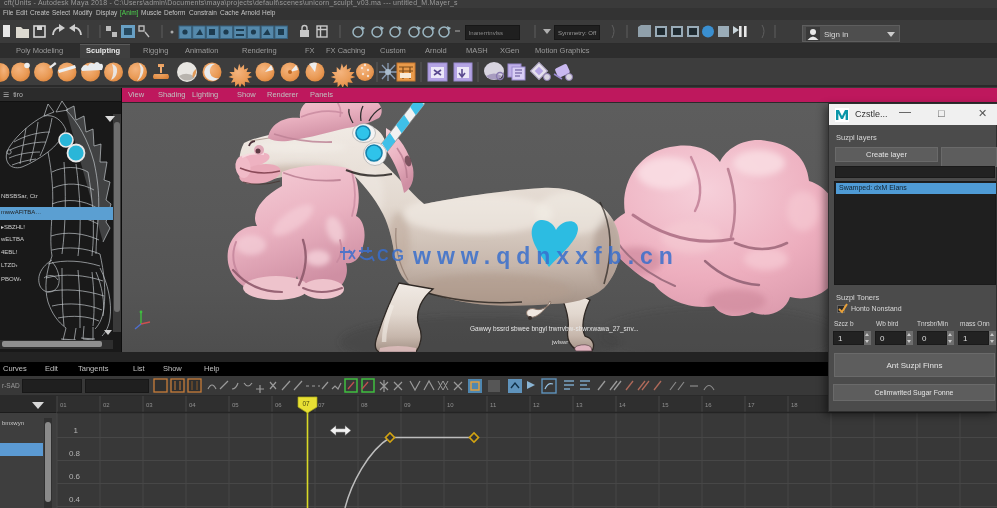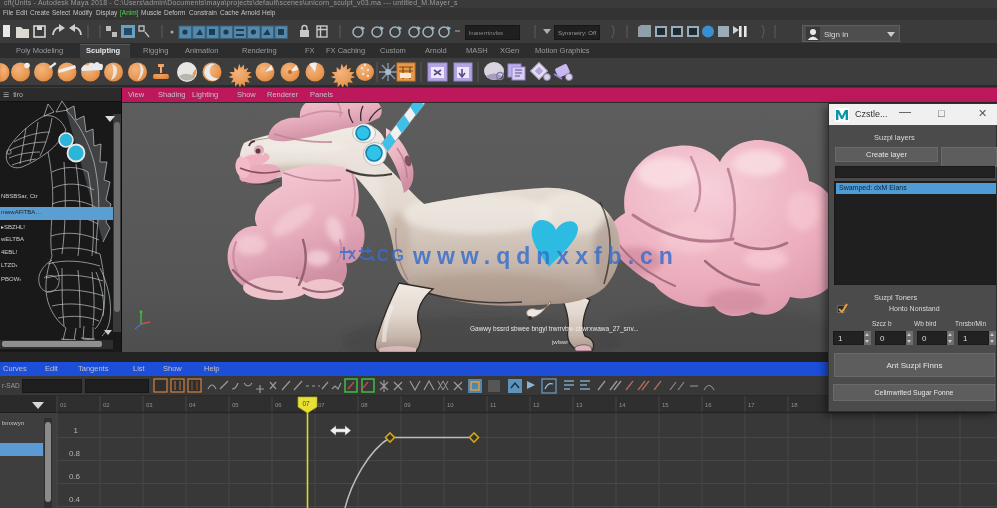--- a/index.html
+++ b/index.html
@@ -33,37 +33,37 @@
 #vpmenu{left:122px;top:88px;width:875px;height:15px;background:#be185d;border-bottom:1px solid #2a2a2a;}
 #vpmenu .t{top:2px;font-size:7.5px;color:#c0c0c0;}
 #viewport{left:122px;top:103px;width:875px;height:249px;
   background:linear-gradient(#5d5d5d 0%,#595959 45%,#555555 75%,#4e4e4e 100%);overflow:hidden;}
 #vpsvg{left:0;top:0;}
 .wm{font-weight:bold;color:rgba(56,110,205,0.85);}
 #caption1{left:348px;top:222px;font-size:6.5px;color:#e8e8e8;}
 #caption2{left:430px;top:236px;font-size:6px;color:#dcdcdc;}
 
 #gstrip{left:0;top:352px;width:997px;height:10px;background:#232323;}
-#gmenu{left:0;top:362px;width:870px;height:14px;background:#1d4ed8;}
+#gmenu{left:0;top:362px;width:870px;height:14px;background:#000000;}
 #gmenu .t{top:2px;font-size:7.5px;color:#c0c0c0;}
 #gtool{left:0;top:376px;width:997px;height:20px;background:#383838;border-bottom:1px solid #2a2a2a;}
 #gleft{left:0;top:396px;width:57px;height:112px;background:#3e3e3e;}
 #gleft .drop{left:0;top:0;width:57px;height:17px;background:#2a2a2a;border-bottom:1px solid #1c1c1c;}
 #gleft .t1{left:2px;top:24px;font-size:6px;color:#c8c8c8;}
 #gleft .blue{left:0;top:47px;width:43px;height:13px;background:#5b9ad3;}
 #gleft .vs{left:44px;top:22px;width:8px;height:90px;background:#303030;}
 #gleft .vs .th{left:1px;top:4px;width:6px;height:80px;background:#8a8a8a;border-radius:3px;}
 #grid{left:57px;top:396px;width:940px;height:112px;background:#383838;}
 #gridsvg{left:0px;top:396px;}
 
 #fwin{left:828px;top:103px;width:169px;height:309px;background:#4b4b4b;
   box-shadow:-3px 3px 8px rgba(0,0,0,0.45);border:1px solid #2f2f2f;}
 #fwin .tbar{left:0;top:0;width:169px;height:21px;background:#f0f0f0;}
 #fwin .tbar .t{top:5px;font-size:9px;color:#333;}
-#fwin .lbl{font-size:7.5px;color:#d8d8d8;margin-left:38px;}
+#fwin .lbl{font-size:7.5px;color:#d8d8d8;}
 #fwin .btn{background:#5d5d5d;border:1px solid #6a6a6a;color:#e4e4e4;
   font-size:7.5px;text-align:center;}
 #fwin .fld{background:#222;border:1px solid #1a1a1a;}
 #fwin .num{background:#222;border:1px solid #1a1a1a;color:#ddd;font-size:8px;padding-left:4px;padding-top:2px;}
 #fwin .sp{width:7px;background:#6e6e6e;}
 #fwin .sp:before{content:'';position:absolute;left:1px;top:2px;border-left:2.5px solid transparent;border-right:2.5px solid transparent;border-bottom:3.5px solid #c8c8c8;}
 #fwin .sp:after{content:'';position:absolute;left:1px;bottom:2px;border-left:2.5px solid transparent;border-right:2.5px solid transparent;border-top:3.5px solid #c8c8c8;}
 </style></head>
 <body>
 <div id="root">

